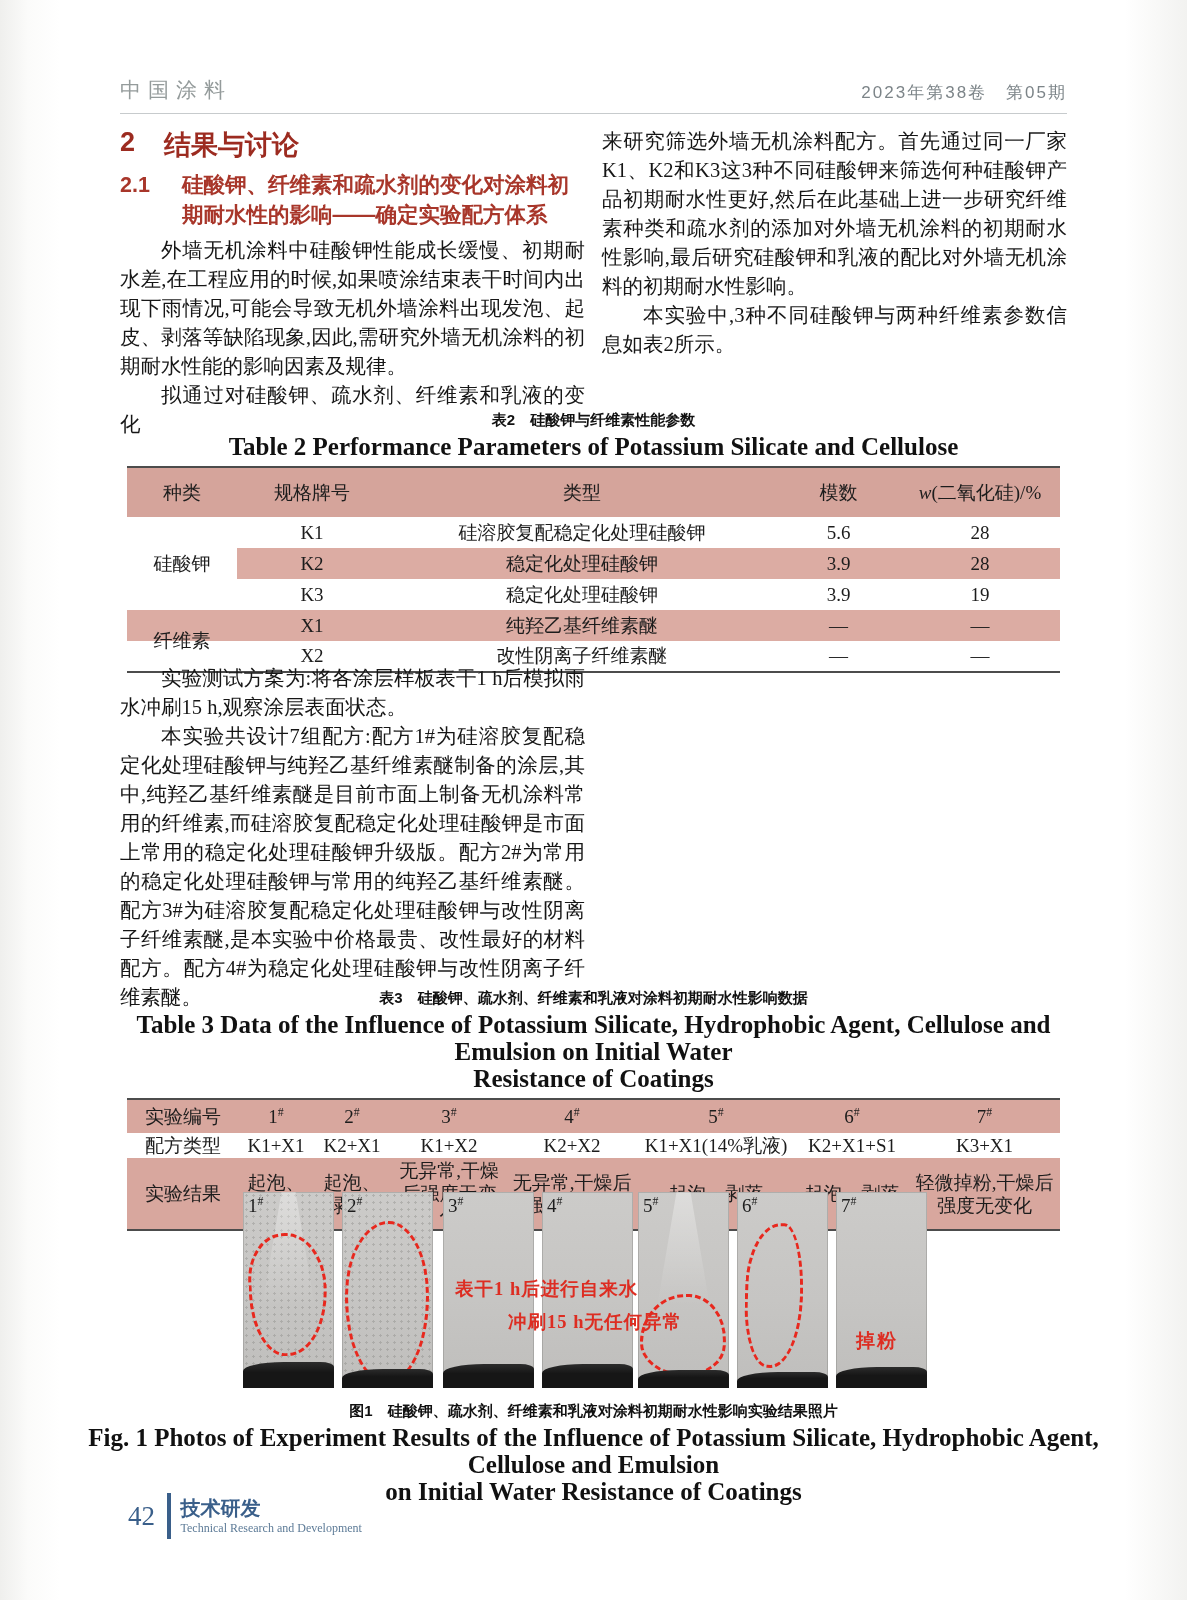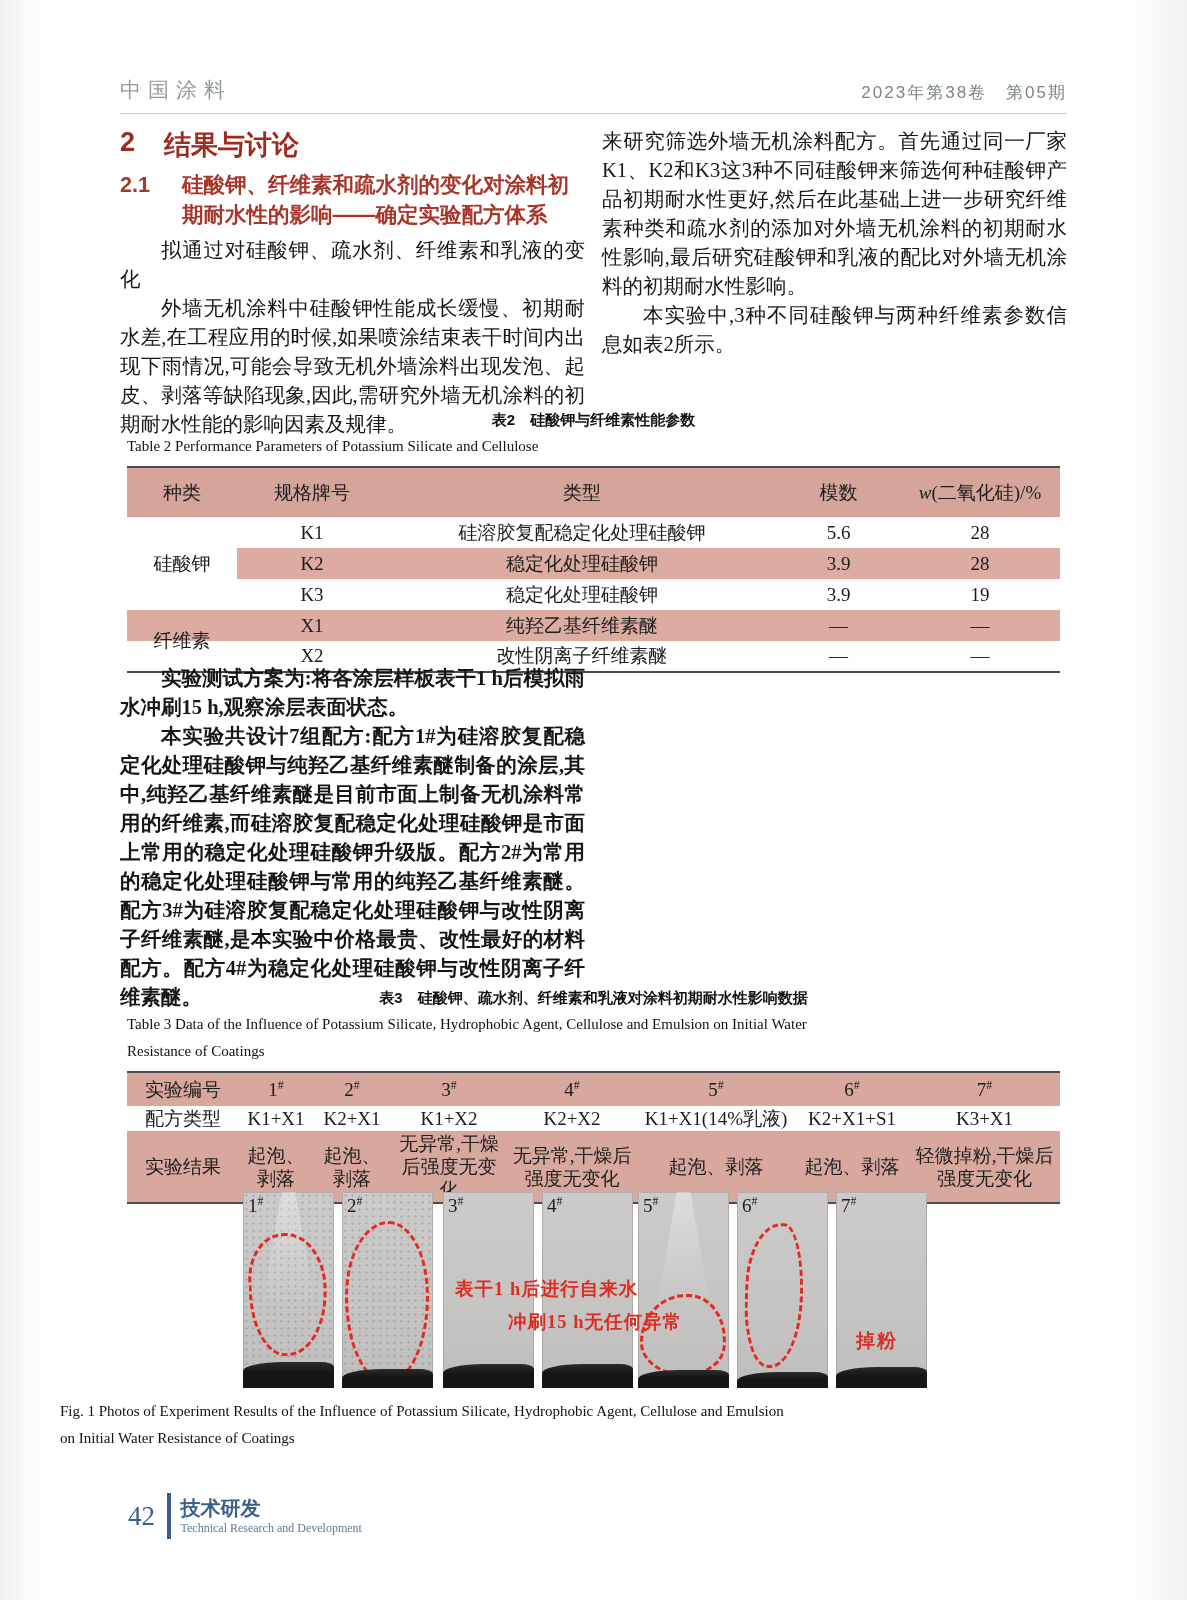--- a/index.html
+++ b/index.html
@@ -13,37 +13,37 @@
   .hdr { position:absolute; top:76px; left:120px; width:947px;
          display:flex; justify-content:space-between; align-items:flex-end;
          padding-bottom:9px; border-bottom:1.5px solid #c7cbcd; }
   .hdr .journal { font-family:"Liberation Sans",sans-serif; font-size:21px; color:#949b9b; letter-spacing:7px; }
   .hdr .issue   { font-family:"Liberation Sans",sans-serif; font-size:17px; color:#7c8488; letter-spacing:2px; }
 
   
   .cols { position:absolute; left:120px; width:947px; display:flex; gap:17px; }
   .cols .col { width:465px; }
   .sec1 { top:127px; }
-  .sec2 { top:664px;font-weight:bold; }
+  .sec2 { top:664px; }
   p.body { font-size:20.5px; line-height:29px; text-align:justify; color:#161616; }
   p.ind { text-indent:2em; }
 
   h2.h2 { font-family:"Liberation Sans",sans-serif; font-size:27px; font-weight:bold;
           color:#9c2b20; margin-bottom:7px; display:flex; }
   h2.h2 .num { width:44px; }
   .h3 { font-family:"Liberation Sans",sans-serif; font-size:21.5px; font-weight:bold;
         color:#a8362a; line-height:30px; display:flex; margin-bottom:6px; }
   .h3 .num { width:62px; flex:none; }
   .h3 .title { flex:1; }
 
   
   .cap-cn { font-family:"Liberation Sans",sans-serif; font-weight:bold; font-size:15px;
             text-align:center; color:#111; line-height:26px; }
-  .cap-en { font-family:"Liberation Serif",serif; font-weight:normal; font-size:15px;
-            color:#111; line-height:27px; }
+  .cap-en { font-family:"Liberation Serif",serif; font-weight:bold; font-size:25px;
+            text-align:center; color:#111; line-height:27px; }
 
   
   .tblock { position:absolute; left:127px; width:933px; }
   .t2 { top:407px; } .t3 { top:985px; }
   table { border-collapse:collapse; width:933px; margin-top:6px;
           border-top:2.5px solid #4c4c4c; border-bottom:2.5px solid #4c4c4c;
           font-size:19px; }
   td,th { text-align:center; vertical-align:middle; font-weight:normal; padding:1px 4px; }
   .t2 thead th { background:#d5a49b; height:50px; }
   .t2 tbody td { height:31px; }
@@ -104,22 +104,22 @@
   <div class="cols sec1">
     <div class="col">
       <h2 class="h2">
         <span class="num">2</span>
         <span>结果与讨论</span>
       </h2>
       <div class="h3">
         <span class="num">2.1</span>
         <span class="title">硅酸钾、纤维素和疏水剂的变化对涂料初期耐水性的影响——确定实验配方体系</span>
       </div>
+      <p class="body ind">外墙无机涂料中硅酸钾性能成长缓慢、初期耐水差,在工程应用的时候,如果喷涂结束表干时间内出现下雨情况,可能会导致无机外墙涂料出现发泡、起皮、剥落等缺陷现象,因此,需研究外墙无机涂料的初期耐水性能的影响因素及规律。</p>
       <p class="body ind">拟通过对硅酸钾、疏水剂、纤维素和乳液的变化</p>
-      <p class="body ind">外墙无机涂料中硅酸钾性能成长缓慢、初期耐水差,在工程应用的时候,如果喷涂结束表干时间内出现下雨情况,可能会导致无机外墙涂料出现发泡、起皮、剥落等缺陷现象,因此,需研究外墙无机涂料的初期耐水性能的影响因素及规律。</p>
     </div>
     <div class="col">
       <p class="body">来研究筛选外墙无机涂料配方。首先通过同一厂家K1、K2和K3这3种不同硅酸钾来筛选何种硅酸钾产品初期耐水性更好,然后在此基础上进一步研究纤维素种类和疏水剂的添加对外墙无机涂料的初期耐水性影响,最后研究硅酸钾和乳液的配比对外墙无机涂料的初期耐水性影响。</p>
       <p class="body ind">本实验中,3种不同硅酸钾与两种纤维素参数信息如表2所示。</p>
     </div>
   </div>
 
   <div class="tblock t2">
     <div class="cap-cn">表2　硅酸钾与纤维素性能参数</div>
     <div class="cap-en">Table 2   Performance Parameters of Potassium Silicate and Cellulose</div>
@@ -268,20 +268,21 @@
     <div class="panel" style="left:593px;">
       <div class="black" style="height:21px;"></div>
       <span class="plabel"><span>7</span><sup class="hash">#</sup></span>
     </div>
     <div class="note note1">表干1 h后进行自来水</div>
     <div class="note note2">冲刷15 h无任何异常</div>
     <div class="note note3">掉粉</div>
   </div>
 
   <div class="figcap">
+    <div class="cap-cn">图1　硅酸钾、疏水剂、纤维素和乳液对涂料初期耐水性影响实验结果照片</div>
     <div class="cap-en">Fig. 1   Photos of Experiment Results of the Influence of Potassium Silicate, Hydrophobic Agent, Cellulose and Emulsion</div>
     <div class="cap-en">on Initial Water Resistance of Coatings</div>
   </div>
 
   <div class="ftr">
     <span class="pg">42</span>
     <span class="bar"></span>
     <span>
       <div class="cn">技术研发</div>
       <div class="en">Technical Research and Development</div>

